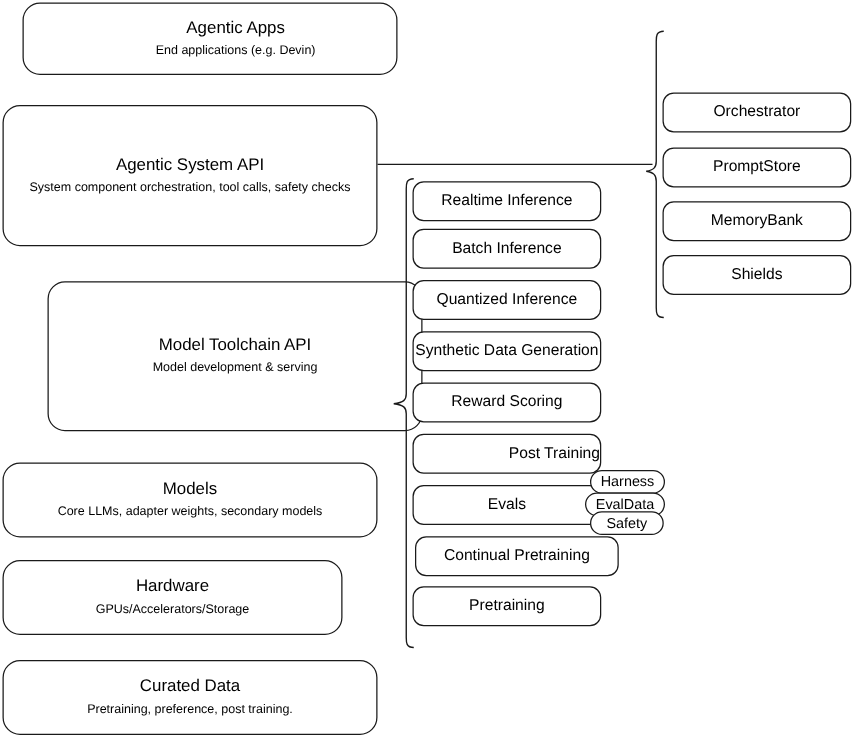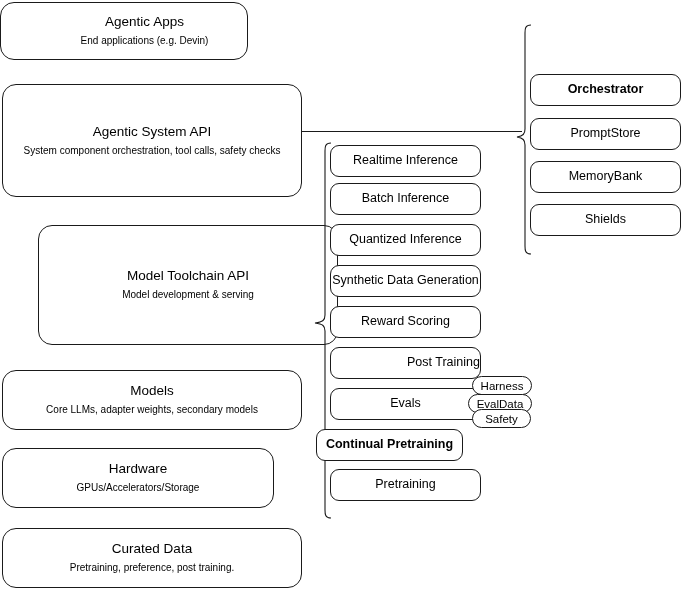--- a/index.html
+++ b/index.html
@@ -64,21 +64,21 @@
 
   
   .bracket{position:absolute;z-index:2;}
   .bracket path{fill:none;stroke:#1a1a1a;stroke-width:1.1;}
 </style>
 </head>
 <body>
 
 <div class="canvas">
 
-  <div class="box layer" style="left:0;top:2px;width:248px;height:58px;padding-left:41px;">
+  <div class="box layer" style="left:18px;top:2px;width:300px;height:58px;padding-left:41px;">
     <div class="title">Agentic Apps</div>
     <div class="sub">End applications (e.g. Devin)</div>
   </div>
 
   <div class="box layer" style="left:2px;top:84px;width:300px;height:113px;">
     <div class="title">Agentic System API</div>
     <div class="sub">System component orchestration, tool calls, safety checks</div>
   </div>
 
   <div class="box layer" style="left:2px;top:225px;width:300px;height:120px;margin-left:36px;">
@@ -100,21 +100,21 @@
     <div class="title">Curated Data</div>
     <div class="sub">Pretraining, preference, post training.</div>
   </div>
 
   <div class="hline" style="left:302px;top:131px;width:220px;"></div>
 
   <svg class="bracket" style="left:514px;top:24px;" width="20" height="232" viewBox="0 0 20 232">
     <path d="M17 1 C11 1 11 5 11 9 L11 105 C11 110 9 112 3 113 C9 114 11 116 11 121 L11 222 C11 226 11 230 17 230"></path>
   </svg>
 
-  <div class="box pill-box" style="left:530px;top:74px;width:151px;font-weight:bold;">
+  <div class="box pill-box" style="left:530px;top:74px;width:151px;">
     <div class="title">Orchestrator</div>
   </div>
   <div class="box pill-box" style="left:530px;top:118px;width:151px;">
     <div class="title">PromptStore</div>
   </div>
   <div class="box pill-box" style="left:530px;top:161px;width:151px;">
     <div class="title">MemoryBank</div>
   </div>
   <div class="box pill-box" style="left:530px;top:204px;width:151px;">
     <div class="title">Shields</div>
@@ -138,21 +138,21 @@
   </div>
   <div class="box pill-box" style="left:330px;top:306px;width:151px;">
     <div class="title">Reward Scoring</div>
   </div>
   <div class="box pill-box" style="left:330px;top:347px;width:151px;align-items:flex-end;">
     <div class="title">Post Training</div>
   </div>
   <div class="box pill-box" style="left:330px;top:388px;width:151px;">
     <div class="title">Evals</div>
   </div>
-  <div class="box pill-box" style="left:316px;top:429px;width:147px;font-weight:bold;">
+  <div class="box pill-box" style="left:332px;top:429px;width:163px;">
     <div class="title">Continual Pretraining</div>
   </div>
   <div class="box pill-box" style="left:330px;top:469px;width:151px;">
     <div class="title">Pretraining</div>
   </div>
 
   <div class="badge" style="left:472px;top:376px;width:60px;height:19px;">
     <span>Harness</span>
   </div>
   <div class="badge" style="left:468px;top:394px;width:64px;height:19px;">

